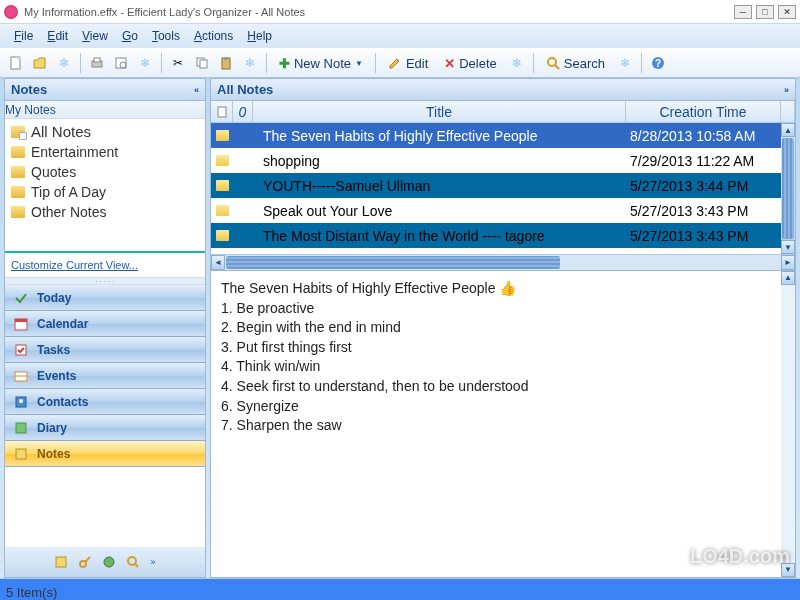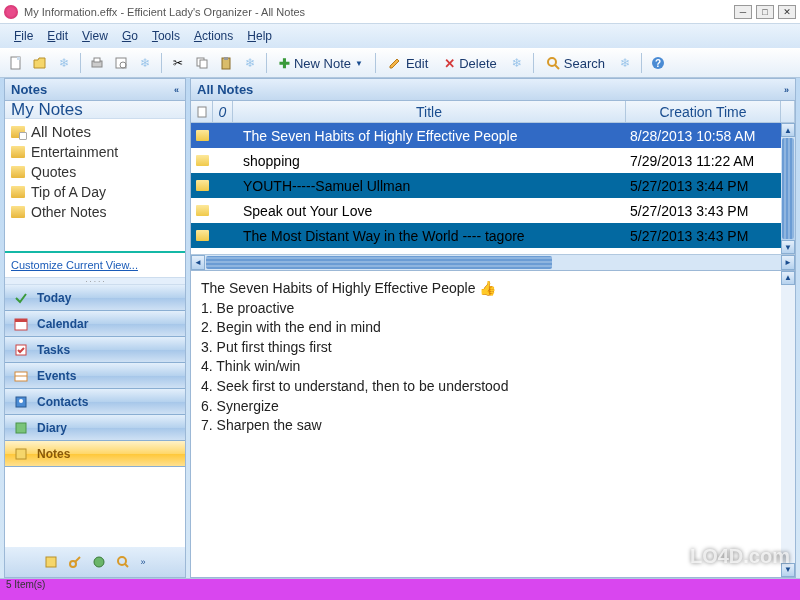--- a/index.html
+++ b/index.html
@@ -77,42 +77,42 @@
   border-radius: 2px;
 }
 .main {
   flex: 1;
   display: flex;
   padding: 0 4px 0 4px;
   gap: 4px;
   min-height: 0;
 }
 .sidebar {
-  width: 182px;
+  width: 202px;
   display: flex;
   flex-direction: column;
   border: 1px solid #9cb8d6;
   background: #fff;
 }
 .side-header {
   height: 22px;
   background: linear-gradient(180deg, #e4effb 0%, #c3d9f0 100%);
   border-bottom: 1px solid #9cb8d6;
   display: flex; align-items: center;
   padding: 0 6px;
   font-weight: bold;
   color: #1a4d8f;
   font-size: 13px;
 }
 .side-sub {
   height: 18px;
   background: linear-gradient(180deg, #f1f6fc 0%, #e0ecf8 100%);
   border-bottom: 1px solid #cdddee;
-  padding: 0 6px;
-  font-size: 17px;
+  padding: 0 0;
+  font-size: 12px;
   color: #1a4d8f;
   display: flex; align-items: center;
 }
 .folder-list {
   height: 132px;
   overflow-y: auto;
   background: #fff;
   padding: 2px 0;
 }
 .folder-item {
@@ -293,25 +293,25 @@
 }
 .preview .title-line { display: flex; align-items: center; gap: 4px; }
 .pv-vscroll {
   position: absolute; right: 0; top: 0; bottom: 0;
   width: 14px;
   background: #e9f1fa;
   display: flex; flex-direction: column;
 }
 .statusbar {
   height: 22px;
-  background: #d946ef;
+  background: #3b82f6;
   border-top: 1px solid #b1c8df;
-  display: flex; align-items: flex-start;
+  display: flex; align-items: flex-end;
   padding: 0 6px;
-  font-size: 10px;
+  font-size: 13px;
   color: #333;
 }
 .watermark {
   position: absolute;
   right: 10px; bottom: 32px;
   color: rgba(255,255,255,0.7);
   font-size: 20px;
   font-weight: bold;
   text-shadow: 0 0 4px rgba(0,0,0,0.5);
 }

